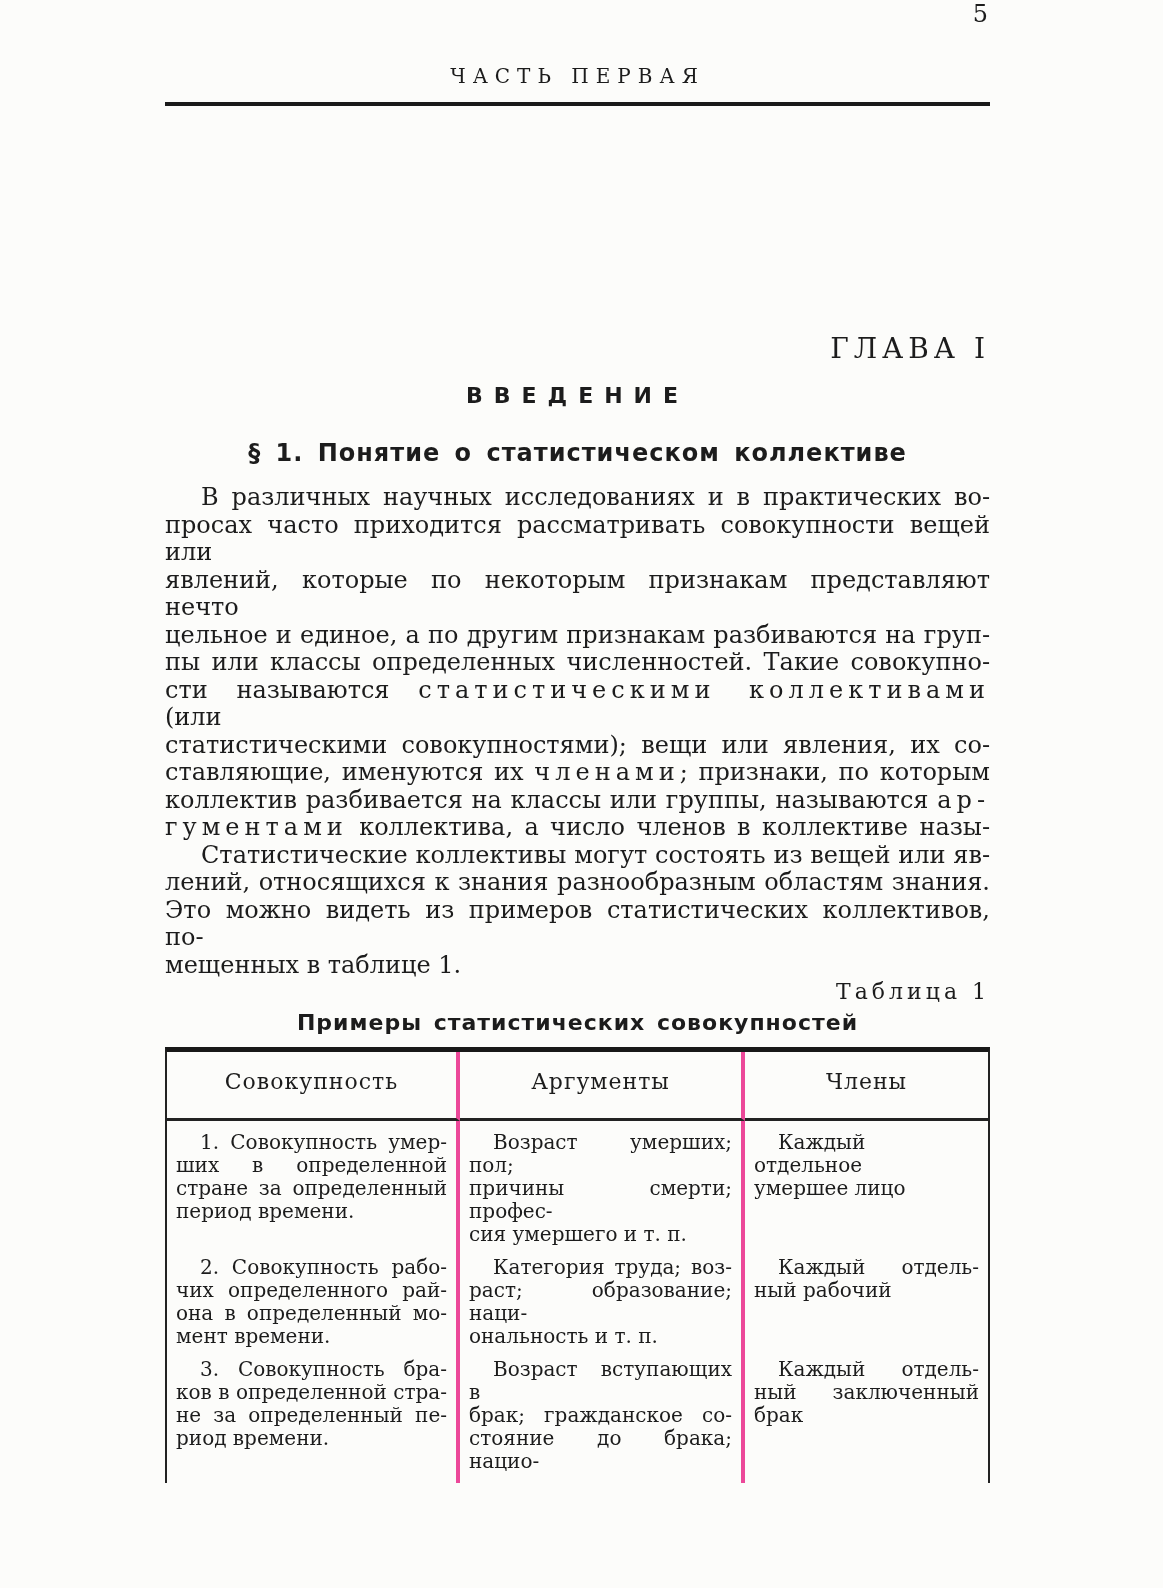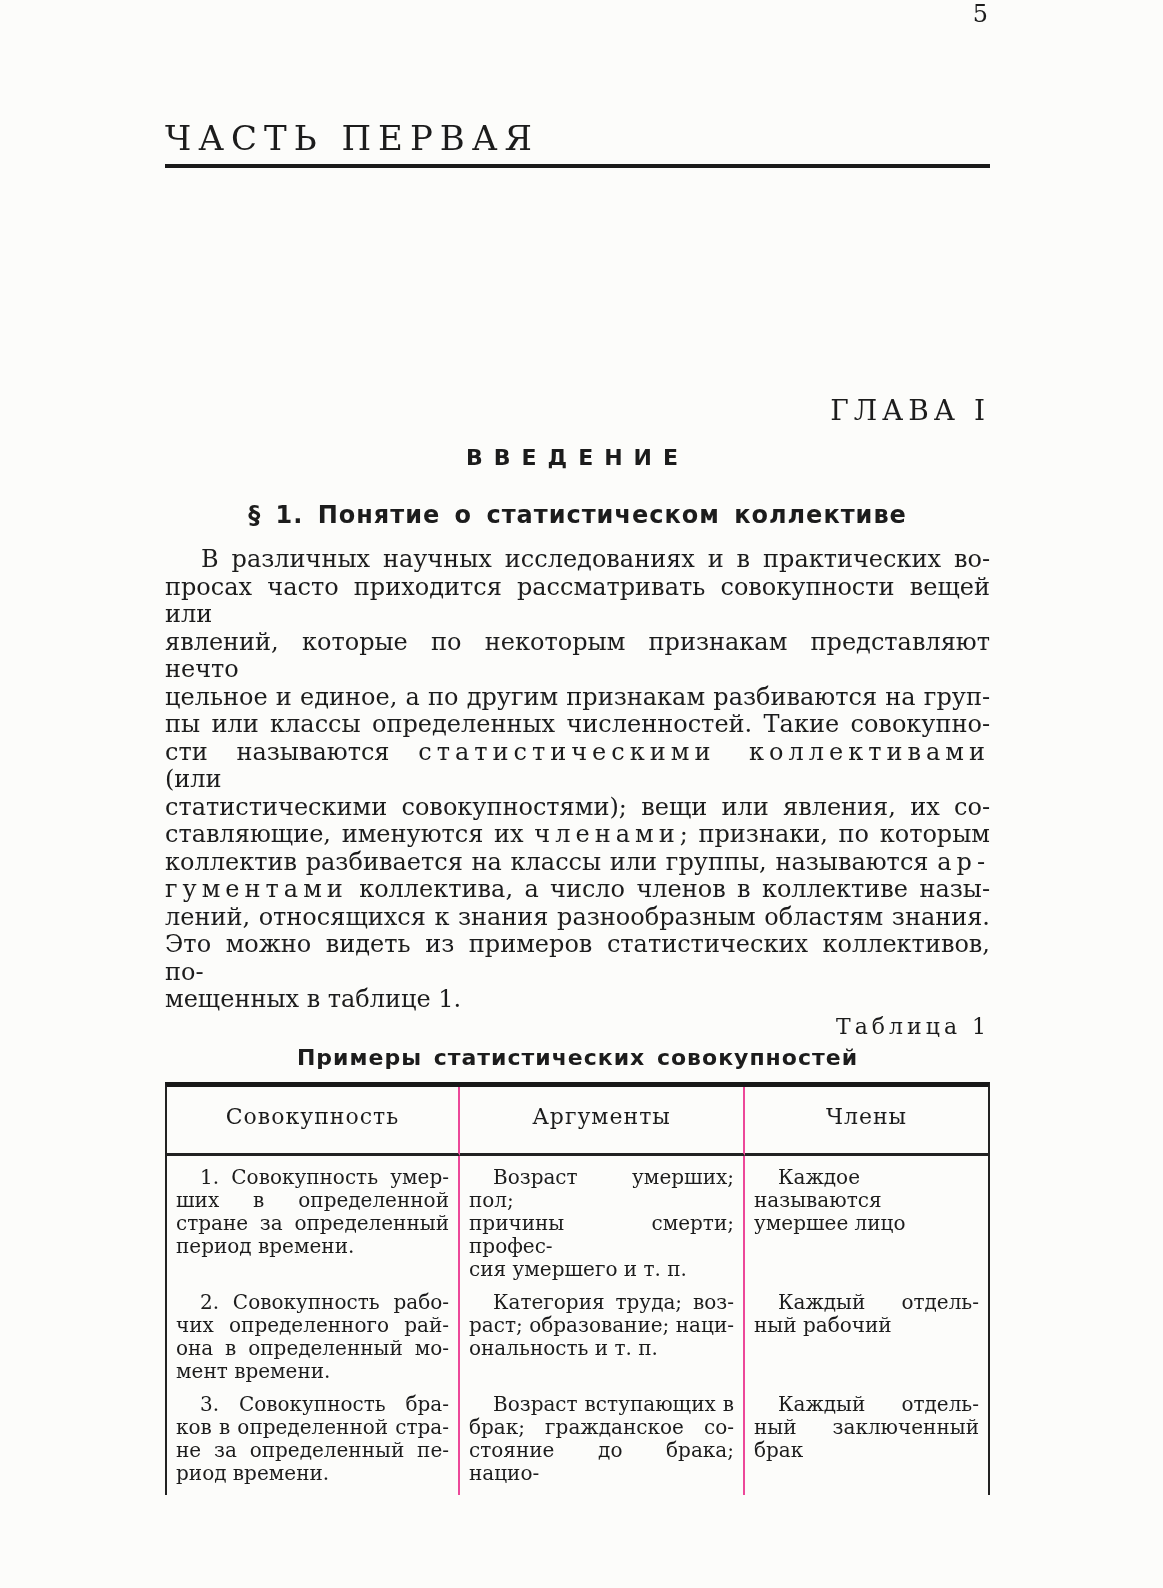--- a/index.html
+++ b/index.html
@@ -8,22 +8,22 @@
     width:1163px; height:1588px;
     margin:0 auto;
     background:#fcfcfa;
     color:#1c1c1c;
     font-family:"DejaVu Serif", serif;
     overflow:hidden;
   }
   .content { position:absolute; left:165px; top:0; width:825px; }
 
   .part-heading {
-    margin-top:118px; 
-    font-size:34px; line-height:40px; letter-spacing:7px;
+    margin-top:56px; text-align:center;
+    font-size:20px; line-height:40px; letter-spacing:7px;
   }
   .part-title {
     text-align:center; font-size:43px; line-height:54px;
     font-style:italic; font-weight:bold; letter-spacing:2px;
   }
   .rule { margin-top:6px; height:4px; background:#1a1a1a; }
 
   .chapter-heading {
     margin-top:226px; text-align:right;
     font-size:28px; line-height:34px; letter-spacing:5px;
@@ -68,21 +68,21 @@
     padding:16px 6px 22px 6px;
     font-size:22px; line-height:28px; letter-spacing:1px;
     text-align:center;
     border-bottom:3px solid #222;
   }
   .td {
     padding:10px 9px 0 9px;
     font-size:20px; line-height:23px;
   }
   .td .ind { text-indent:24px; }
-  .c1, .c2 { border-right:2px solid #ec4899; }
+  .c1, .c2 { border-right:4px solid #ec4899; }
   .row-last { padding-bottom:10px; }
 
   .page-number {
     position:absolute; top:1440; left:165px; width:823px;
     text-align:right; font-size:24px; line-height:28px;
   }
 </style>
 </head>
 <body>
 
@@ -103,20 +103,21 @@
           <div class="jline"><span>явлений, которые по некоторым признакам представляют нечто</span></div>
           <div class="jline"><span>цельное и единое, а по другим признакам разбиваются на груп-</span></div>
           <div class="jline"><span>пы или классы определенных численностей. Такие совокупно-</span></div>
           <div class="jline"><span>сти называются </span><span class="sp">статистическими коллективами</span><span> (или</span></div>
           <div class="jline"><span>статистическими совокупностями); вещи или явления, их со-</span></div>
           <div class="jline"><span>ставляющие, именуются их </span><span class="sp">членами</span><span>; признаки, по которым</span></div>
           <div class="jline"><span>коллектив разбивается на классы или группы, называются </span><span class="sp">ар-</span></div>
           <div class="jline"><span class="sp">гументами</span><span> коллектива, а число членов в коллективе назы-</span></div>
         </div>
         <div class="para">
+          <div class="jline ind"><span>Статистические коллективы могут состоять из вещей или яв-</span></div>
           <div class="jline"><span>лений, относящихся к знания разнообразным областям знания.</span></div>
           <div class="jline"><span>Это можно видеть из примеров статистических коллективов, по-</span></div>
           <div class="lline"><span>мещенных в таблице 1.</span></div>
         </div>
       </div>
 
     <div class="table-label">Таблица 1</div>
     <div class="table-caption">Примеры статистических совокупностей</div>
 
     <div class="stat-table">
@@ -129,21 +130,21 @@
           <div class="jline"><span>ших в определенной</span></div>
           <div class="jline"><span>стране за определенный</span></div>
           <div class="lline"><span>период времени.</span></div>
         </div>
       <div class="td c2">
           <div class="jline ind"><span>Возраст умерших; пол;</span></div>
           <div class="jline"><span>причины смерти; профес-</span></div>
           <div class="lline"><span>сия умершего и т. п.</span></div>
         </div>
       <div class="td c3">
-          <div class="jline ind"><span>Каждое называются</span></div>
+          <div class="jline ind"><span>Каждый отдельное</span></div>
           <div class="lline"><span>умершее лицо</span></div>
         </div>
 
       <div class="td c1">
           <div class="jline ind"><span>2. Совокупность рабо-</span></div>
           <div class="jline"><span>чих определенного рай-</span></div>
           <div class="jline"><span>она в определенный мо-</span></div>
           <div class="lline"><span>мент времени.</span></div>
         </div>
       <div class="td c2">

